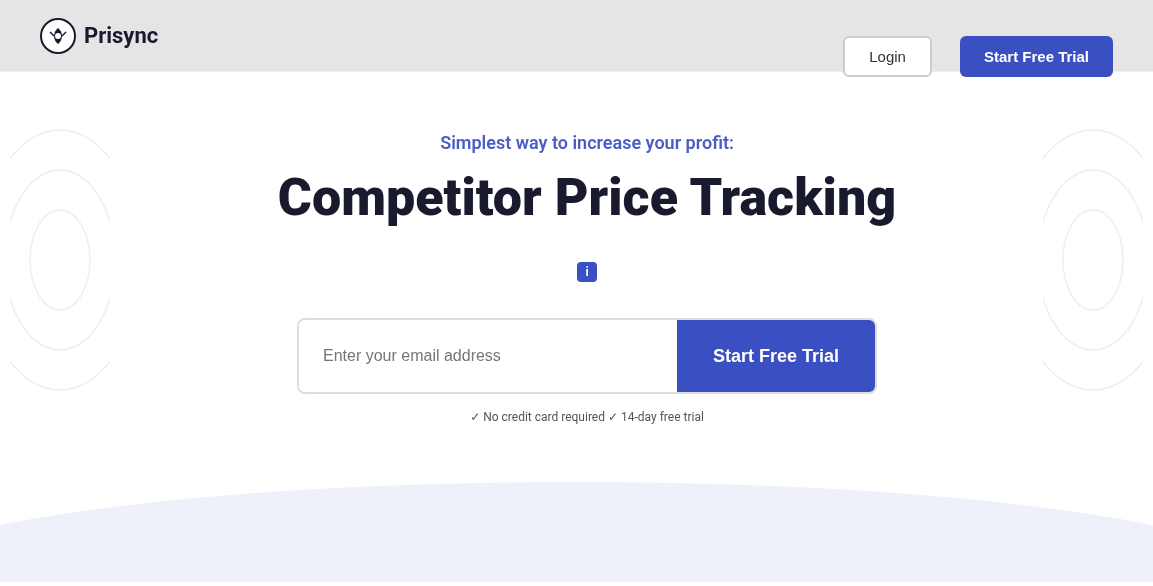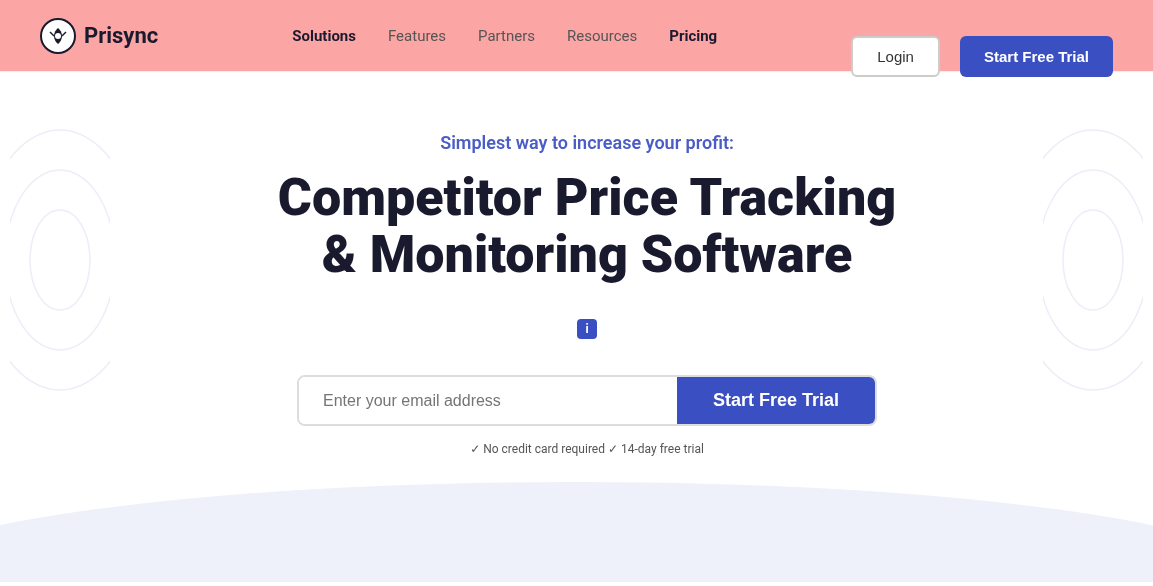--- a/index.html
+++ b/index.html
@@ -19,21 +19,21 @@
 
     
     .navbar {
       position: relative;
       z-index: 10;
       display: flex;
       align-items: center;
       justify-content: space-between;
       padding: 0 40px;
       height: 72px;
-      background: #fca5a5;
+      background: #e5e5e5;
       border-bottom: 1px solid #f0f0f0;
     }
 
     .logo-area {
       display: flex;
       align-items: center;
       gap: 8px;
     }
 
     .logo-icon {
@@ -67,21 +67,21 @@
     }
 
     .nav-links li a.bold {
       color: #1a1a2e;
       font-weight: 700;
     }
 
     .nav-actions {
       display: flex;
       align-items: flex-end;
-      gap: 20px;
+      gap: 28px;
       margin-top: 42px;
     }
 
     .btn-login {
       padding: 10px 24px;
       border: 2px solid #ccc;
       border-radius: 6px;
       background: #fff;
       font-size: 15px;
       font-weight: 500;
@@ -148,21 +148,21 @@
       border-radius: 4px;
       font-size: 12px;
       font-weight: 700;
       flex-shrink: 0;
     }
 
     
     .email-form {
       display: flex;
       width: 580px;
-      height: 51px;
+      height: 76px;
       border: 2px solid #ddd;
       border-radius: 8px;
       overflow: hidden;
       margin-bottom: 16px;
     }
 
     .email-input {
       flex: 1;
       padding: 0 24px;
       font-size: 16px;
@@ -220,37 +220,20 @@
     <svg class="logo-icon" viewBox="0 0 36 36" fill="none" xmlns="http://www.w3.org/2000/svg">
       <circle cx="18" cy="18" r="17" stroke="#1a1a2e" stroke-width="2" fill="white"></circle>
       <path d="M18 10 C18 10, 22 13, 22 18 C22 23, 18 26, 18 26 C18 26, 14 23, 14 18 C14 13, 18 10, 18 10Z" fill="#1a1a2e"></path>
       <circle cx="18" cy="18" r="3" fill="white"></circle>
       <path d="M10 14 L14 18" stroke="#1a1a2e" stroke-width="1.5"></path>
       <path d="M26 14 L22 18" stroke="#1a1a2e" stroke-width="1.5"></path>
     </svg>
     <span class="logo-text">Prisync</span>
   </div>
 
-  <ul class="nav-links">
-    <li>
-      <a href="#" class="bold">Solutions</a>
-    </li>
-    <li>
-      <a href="#">Features</a>
-    </li>
-    <li>
-      <a href="#">Partners</a>
-    </li>
-    <li>
-      <a href="#">Resources</a>
-    </li>
-    <li>
-      <a href="#" class="active">Pricing</a>
-    </li>
-  </ul>
 
   <div class="nav-actions">
     <button class="btn-login">Login</button>
     <button class="btn-trial-nav">Start Free Trial</button>
   </div>
 </nav>
 
 <div class="side-deco side-deco-left">
   <svg width="100" height="280" viewBox="0 0 100 280">
     <ellipse cx="50" cy="140" rx="80" ry="130" fill="none" stroke="#9fa8da" stroke-width="1.5"></ellipse>
@@ -271,21 +254,20 @@
   <svg width="1153" height="140" viewBox="0 0 1153 140" xmlns="http://www.w3.org/2000/svg">
     <ellipse cx="576" cy="140" rx="700" ry="100" fill="#eef0fa"></ellipse>
   </svg>
 </div>
 
 <section class="hero">
   <p class="hero-subtitle">Simplest way to increase your profit:</p>
 
   <h1 class="hero-title">
     <span>Competitor Price Tracking</span><br>
-    <span>&amp; Monitoring Software</span>
   </h1>
 
   <p class="hero-description">
     <span class="info-icon">i</span>
   </p>
 
   <div class="email-form">
     <input type="email" class="email-input" placeholder="Enter your email address" style="">
     <button class="btn-trial-hero">Start Free Trial</button>
   </div>

